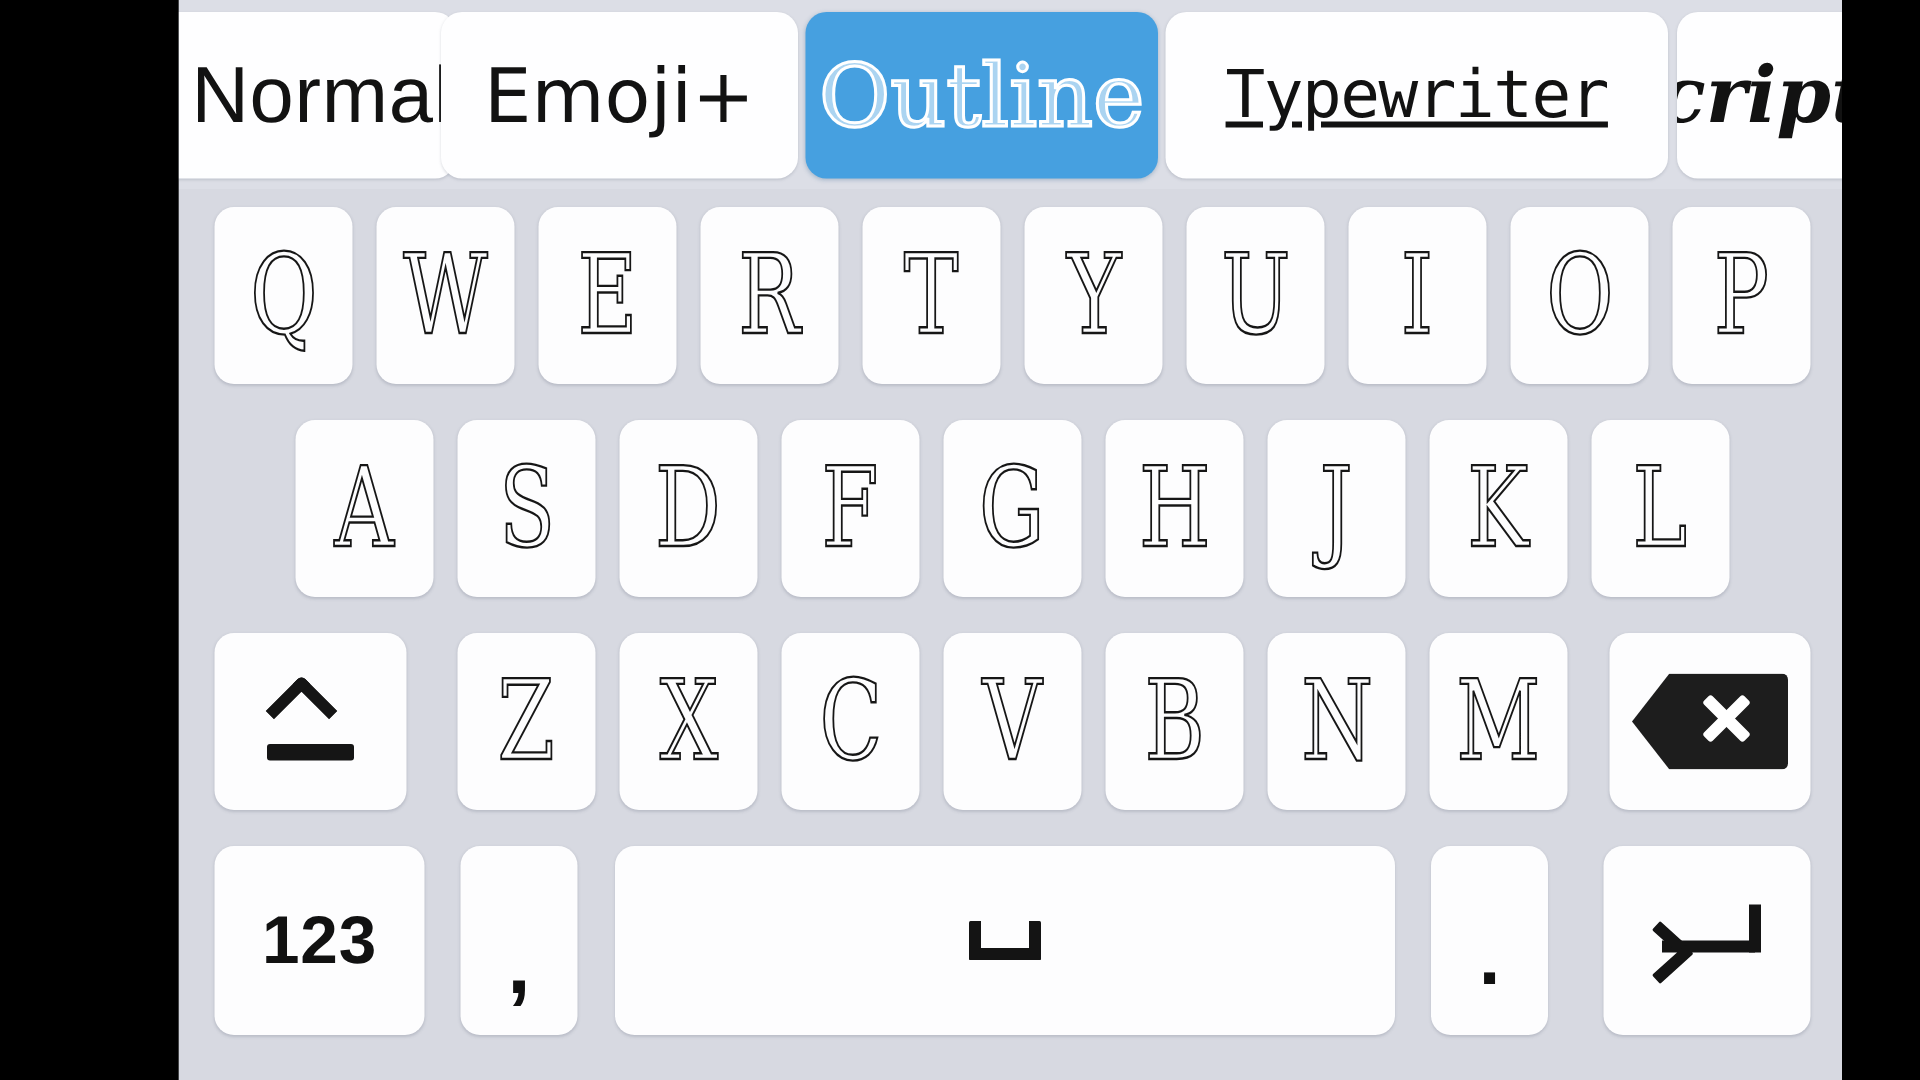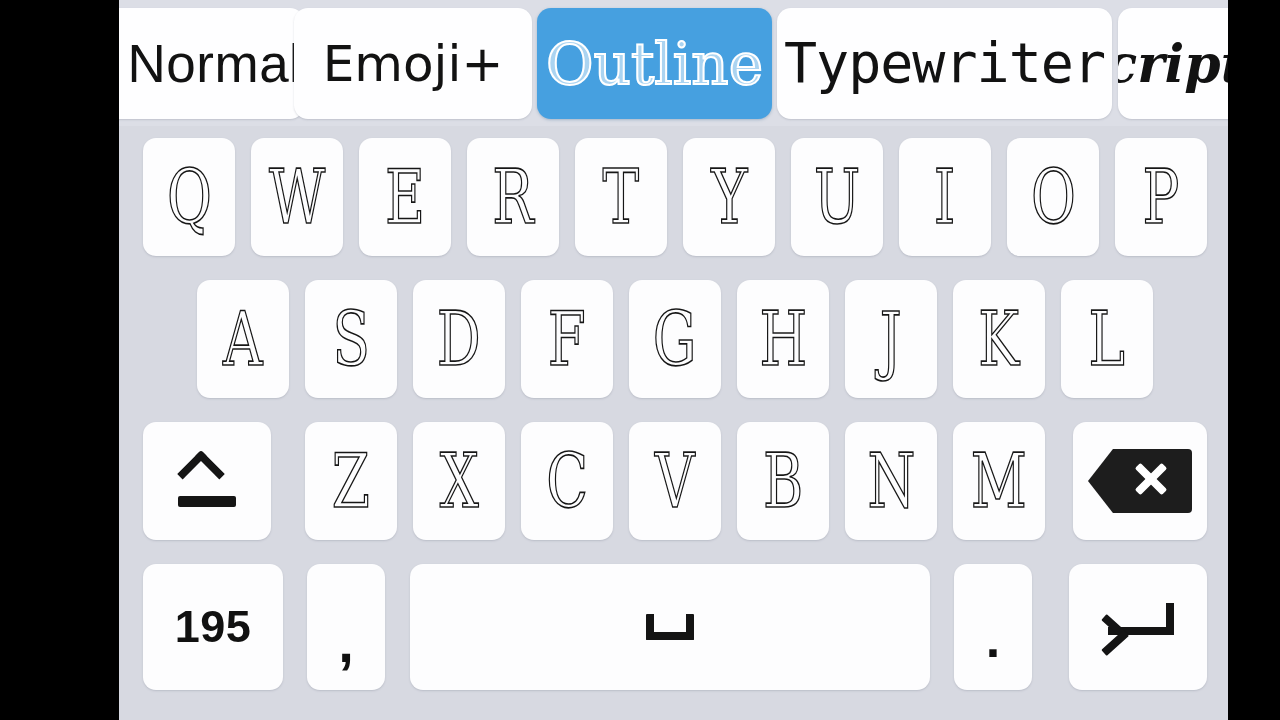--- a/index.html
+++ b/index.html
@@ -88,21 +88,21 @@
   .tab-outline .tab-label {
     font-family: "DejaVu Serif", serif;
     font-size: 58px; font-weight: 400;
     color: transparent;
     -webkit-text-stroke: 2px #ffffff;
     text-shadow: 0 0 1px rgba(255,255,255,0.55);
   }
   .tab-typewriter  { left: 658px; width: 335px; }
   .tab-typewriter .tab-label {
     font-family: "DejaVu Sans Mono", monospace;
-    font-size: 55px; font-weight: 400; letter-spacing: -1px;
+    font-size: 44px; font-weight: 400; letter-spacing: -1px; text-decoration: underline;
   }
   .tab-script      { left: 999px; width: 235px; }
   .tab-script .tab-label {
     font-family: "DejaVu Serif", serif;
     font-style: italic; font-weight: 700;
     font-size: 52px;
     padding-right: 150px;
   }
 
   
@@ -377,21 +377,21 @@
           <span class="backspace-icon">
             <span class="body"></span>
               <span class="x1"></span>
               <span class="x2"></span>
           </span>
         </div>
       </div>
 
       <div class="kbd-row row-4">
         <div class="key" style="left:24px;width:140px;">
-          <span class="key-num">195</span>
+          <span class="key-num">123</span>
         </div>
         <div class="key" style="left:188px;width:78px;">
           <span class="key-punct">,</span>
         </div>
         <div class="key" style="left:291px;width:520px;">
           <span class="space-icon"></span>
         </div>
         <div class="key" style="left:835px;width:78px;">
           <span class="key-punct period">.</span>
         </div>

